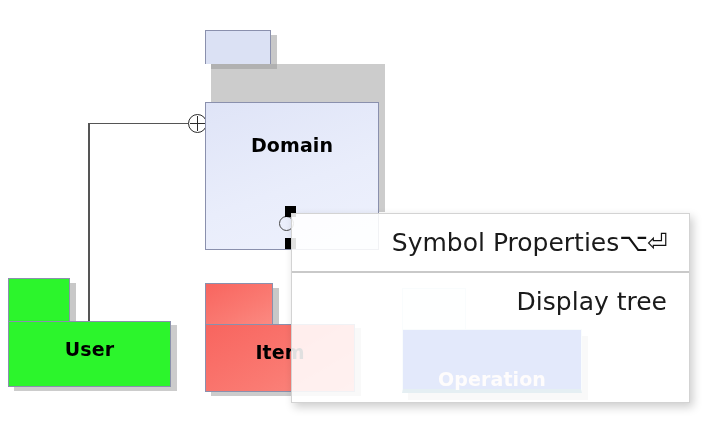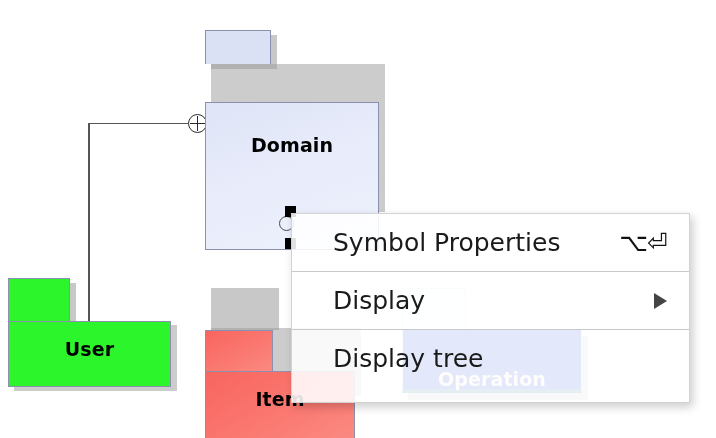--- a/index.html
+++ b/index.html
@@ -58,21 +58,21 @@
     color: #000000;
     letter-spacing: .1px;
     line-height: 1;
     white-space: nowrap;
   }
 
   
   .fill-domain    { background: linear-gradient(160deg,#dfe4f7 0%, #e9edfb 55%, #eef1fd 100%); }
   .fill-domain-tab{ background: #dbe1f4; }
   .fill-user      { background: #2cf52c; }
-  .fill-item      { background: linear-gradient(150deg,#f8655f 0%, #fa7a72 60%, #fb8a82 100%); margin-top: 47px; }
+  .fill-item      { background: linear-gradient(150deg,#f8655f 0%, #fa7a72 60%, #fb8a82 100%); }
   .fill-operation { background: #1d4ed8; align-items: flex-end; }
   .fill-operation-tab { background: #f2fbfd; }
 
   
   .edge {
     position: absolute;
     background: #555555;
   }
   .containment {
     position: absolute;
@@ -128,20 +128,21 @@
     position: relative;
     height: 57px;
     display: flex;
     align-items: center;
     padding: 0 22px 0 41px;
     box-sizing: border-box;
     font-size: 25px;
     color: #1a1a1a;
     cursor: default;
     white-space: nowrap;
+    text-align: right;
   }
   .menu-item .mi-label { flex: 1 1 auto; }
   .menu-sep {
     height: 1px;
     background: #c9c9c9;
     margin: 0;
   }
   .shortcut {
     font-size: 25px;
     color: #111111;
@@ -210,24 +211,20 @@
 
   <div id="context-menu">
 
     <div class="menu-item">
       <span class="mi-label">Symbol Properties</span>
       <span class="shortcut">⌥⏎</span>
     </div>
 
     <div class="menu-sep"></div>
 
-    <div class="menu-item">
-      <span class="mi-label">Display</span>
-      <span class="submenu-arrow"></span>
-    </div>
 
     <div class="menu-sep"></div>
 
     <div class="menu-item">
       <span class="mi-label">Display tree</span>
     </div>
 
   </div>
 
 </div>

